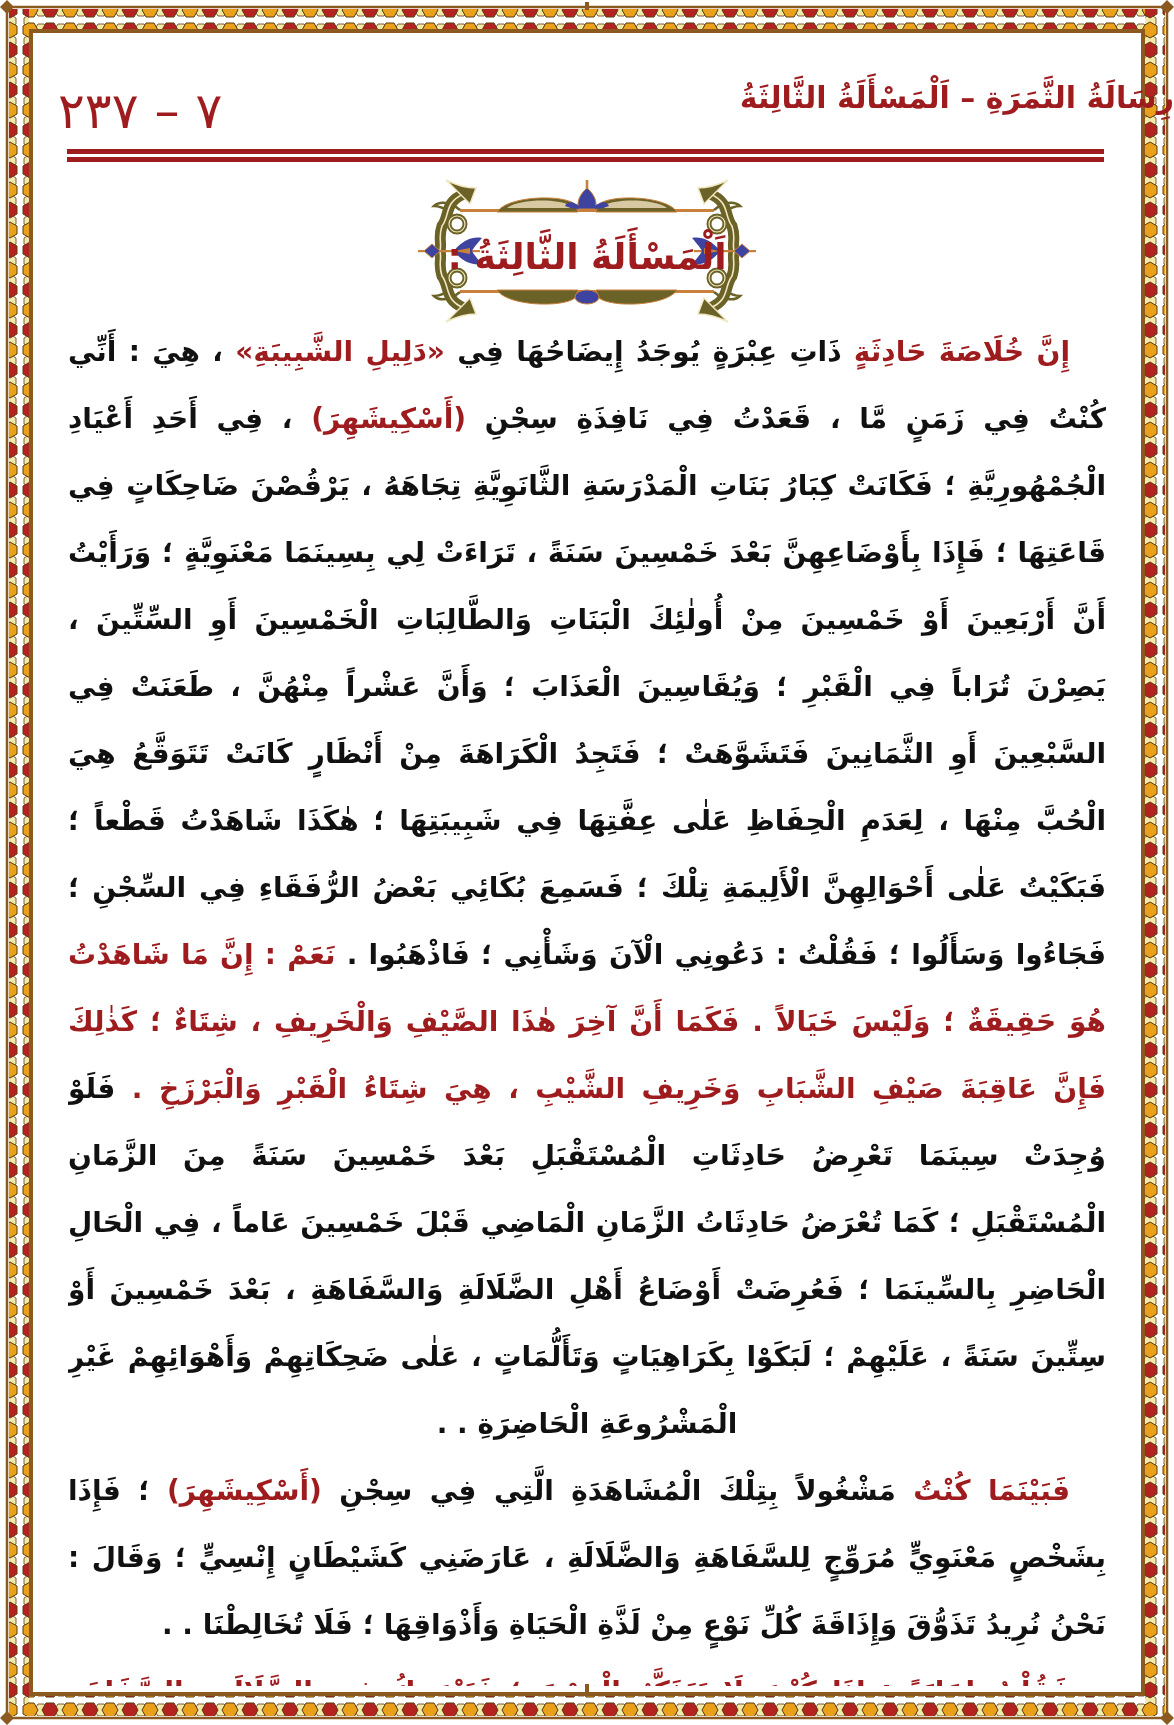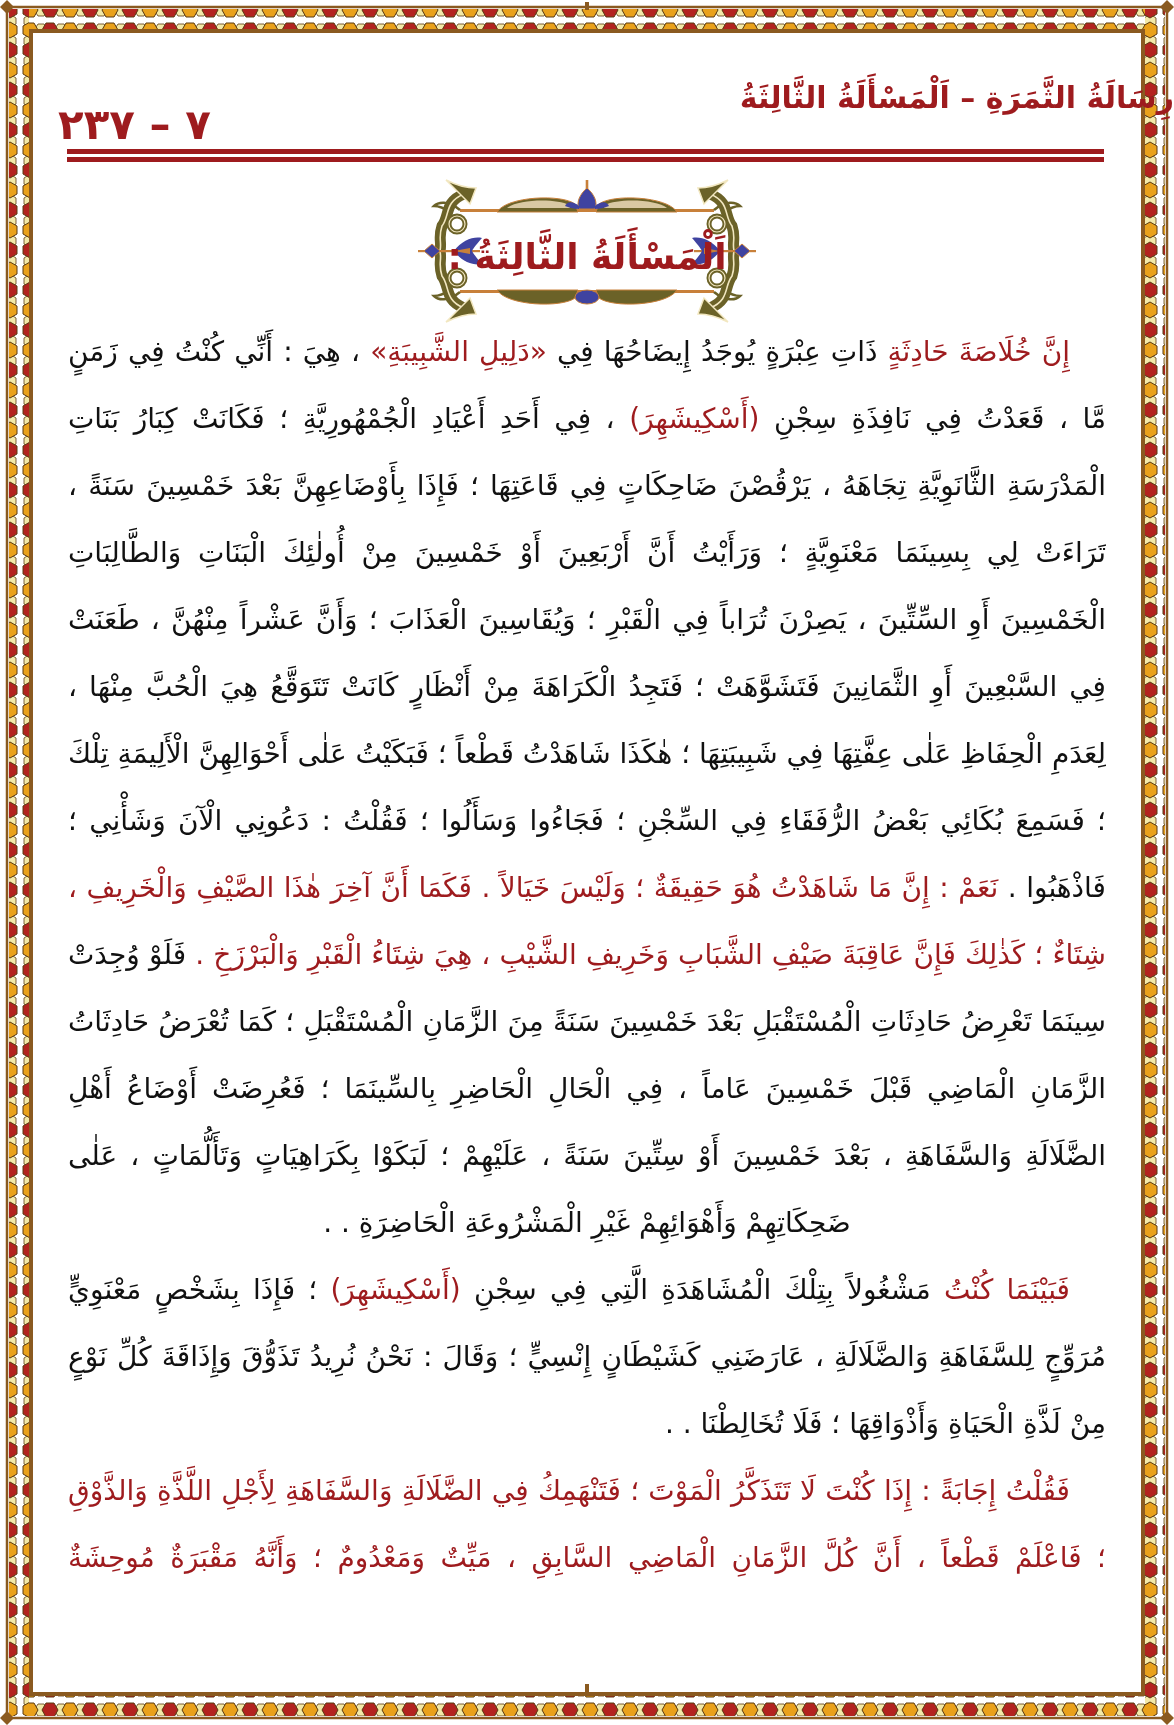--- a/index.html
+++ b/index.html
@@ -8,21 +8,21 @@
     --border-cream:#F3E9A8; --cartouche-olive:#6B6228; --cartouche-tan:#D9C9A3;
     --cartouche-orange:#C8803A; --floret-blue:#3F43A0;
   }
   html,body{margin:0;padding:0;background:#ffffff;}
   .page{
     position:relative;width:1174px;height:1725px;background:#ffffff;
     overflow:hidden;font-family:"DejaVu Sans",sans-serif;
   }
   .frame{position:absolute;left:0;top:0;}
   .pagenum{
-    position:absolute;left:58px;top:100px;font-size:42px;font-weight:700;
+    position:absolute;left:58px;top:82px;font-size:50px;font-weight:400;
     color:var(--text-red,#9E1B1E);direction:rtl;letter-spacing:2px;
   }
   .htitle{
     position:absolute;left:0;right:0;top:80px;text-align:right;
     font-size:30px;font-weight:700;color:var(--text-red,#9E1B1E);direction:rtl;
   }
   .hrule{
     position:absolute;left:67px;top:149px;width:1037px;height:3px;
     border-top:5px solid var(--rule-red,#9E1B1E);
     border-bottom:5px solid var(--rule-red,#9E1B1E);
@@ -32,21 +32,21 @@
   .cartouche svg{position:absolute;left:0;top:0;}
   .ctitle{
     position:absolute;left:40px;right:40px;top:40px;bottom:30px;
     display:flex;align-items:center;justify-content:center;
     font-size:36px;font-weight:700;color:var(--text-red,#9E1B1E);direction:rtl;
     white-space:nowrap;
   }
   .bodytext{
     position:absolute;left:68px;top:318px;width:1038px;height:1368px;
     overflow:hidden;direction:rtl;text-align:justify;
-    font-size:28px;font-weight:400;line-height:67px;color:var(--text-black,#111);
+    font-size:28px;font-weight:700;line-height:67px;color:var(--text-black,#111);
   }
   .bodytext p{margin:0;padding:0;text-indent:36px;text-align:justify;}
   .bodytext p.center-last{text-align-last:center;}
   .bodytext p.justify-last{text-align-last:justify;}
   .seg-black{color:var(--text-black,#111111);}
   .seg-red{color:var(--text-red,#9E1B1E);}
 </style>
 </head>
 <body>
 

